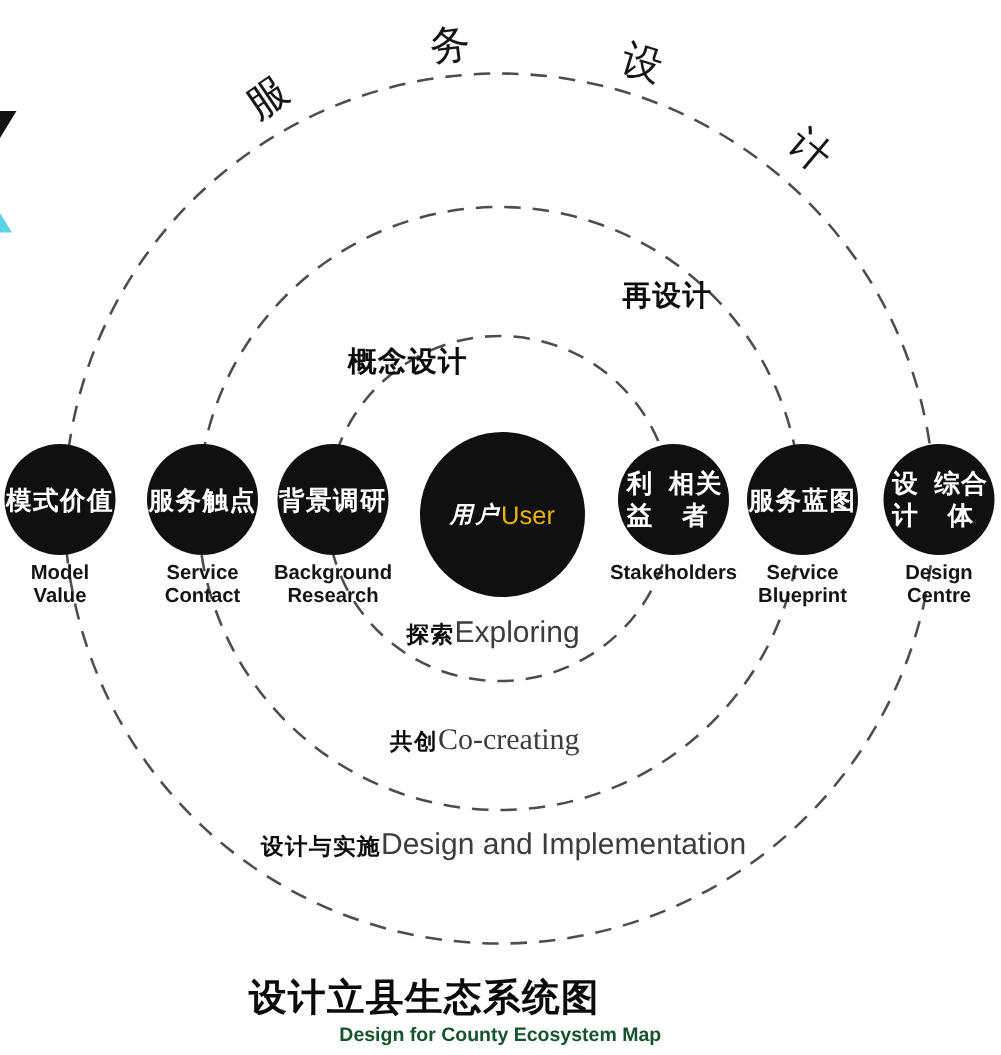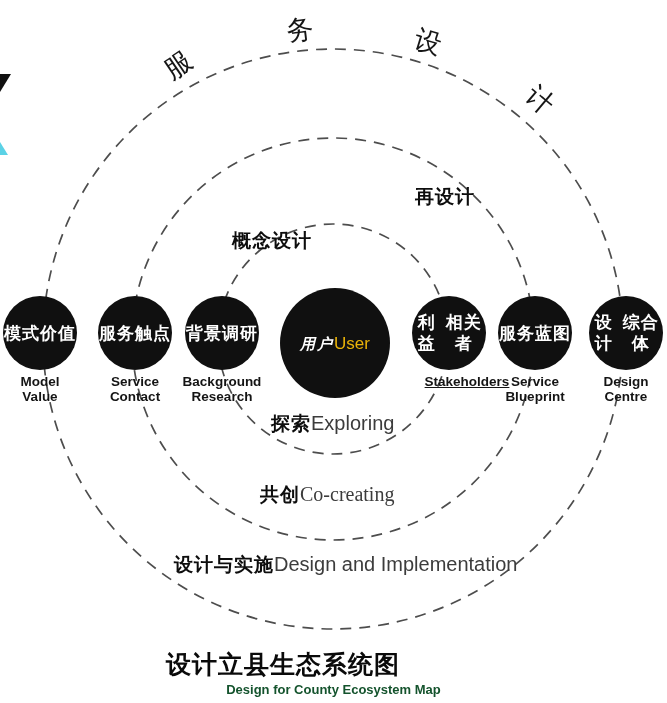--- a/index.html
+++ b/index.html
@@ -37,27 +37,27 @@
   .n5{left:412px;top:296px;}
   .n6{left:498px;top:296px;}
   .n7{left:589px;top:296px;}
 
   
   .node-caption{position:absolute;width:130px;text-align:center;font-weight:700;
     font-size:13.5px;line-height:15px;color:#141414;top:374px;}
   .cap1{left:-25px;}
   .cap2{left:70px;}
   .cap3{left:157px;}
-  .cap5{left:402px;text-decoration:underline;}
+  .cap5{left:384px;}
   .cap6{left:470px;}
   .cap7{left:561px;}
 
   
   .phase{position:absolute;white-space:nowrap;}
-  .phase .zh{font-weight:700;font-size:19px;color:#0d0d0d;letter-spacing:1px;}
+  .phase .zh{font-weight:700;font-size:15px;color:#0d0d0d;letter-spacing:1px;}
   .phase .en{font-weight:400;font-size:20px;color:#3c3c3c;margin-top:12px;}
   .phase.exploring{left:271px;top:411px;}
   .phase.cocreating{left:260px;top:482px;font-family:Liberation Serif, serif;}
   .phase.implementation{left:174px;top:552px;}
 
   
   .footer-title{position:absolute;left:0;top:648px;width:566px;text-align:center;
     font-weight:700;font-size:25px;color:#0a0a0a;letter-spacing:1px;}
   .footer-subtitle{position:absolute;left:0;top:682px;width:667px;text-align:center;
     font-weight:600;font-size:13px;color:#14532d;}

